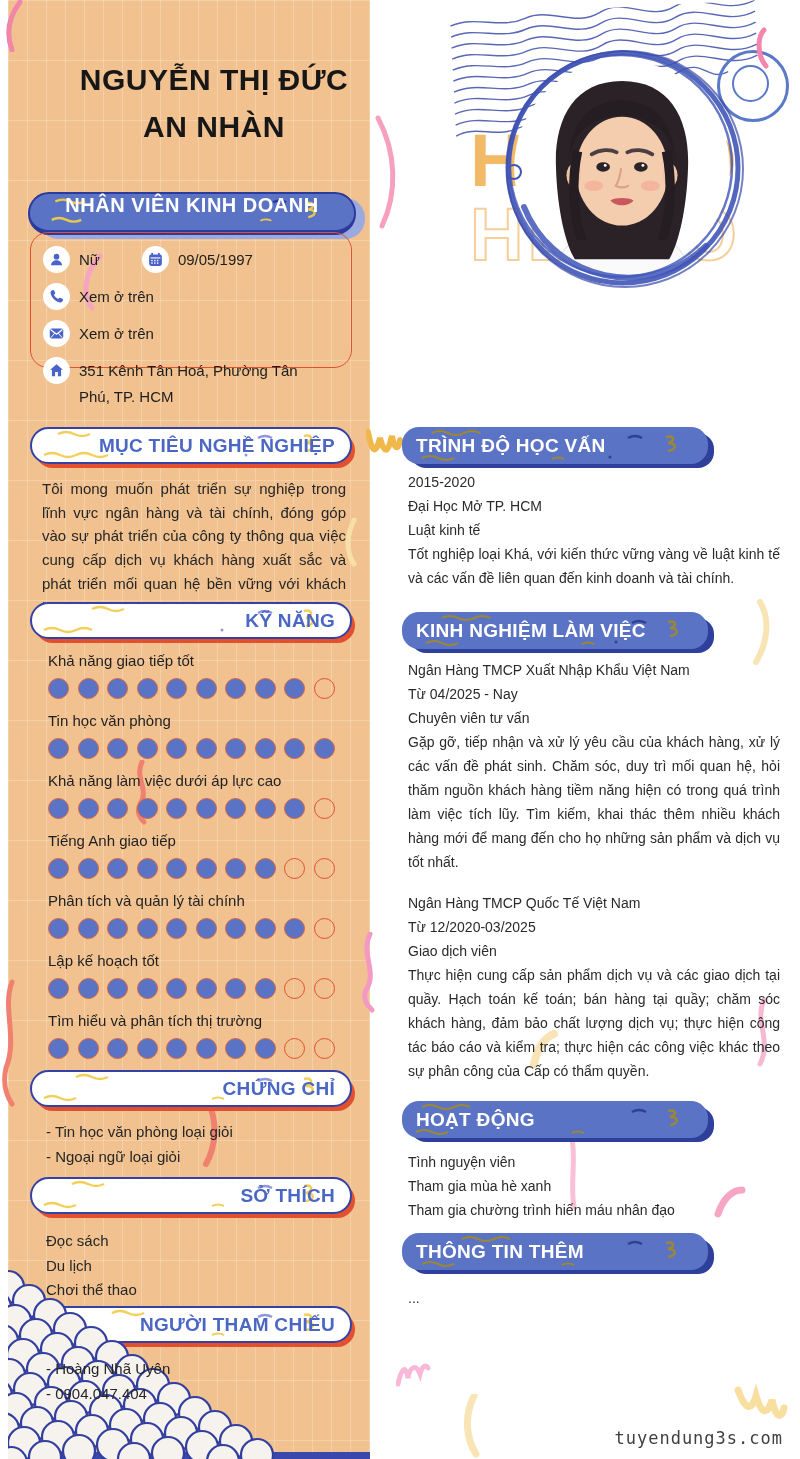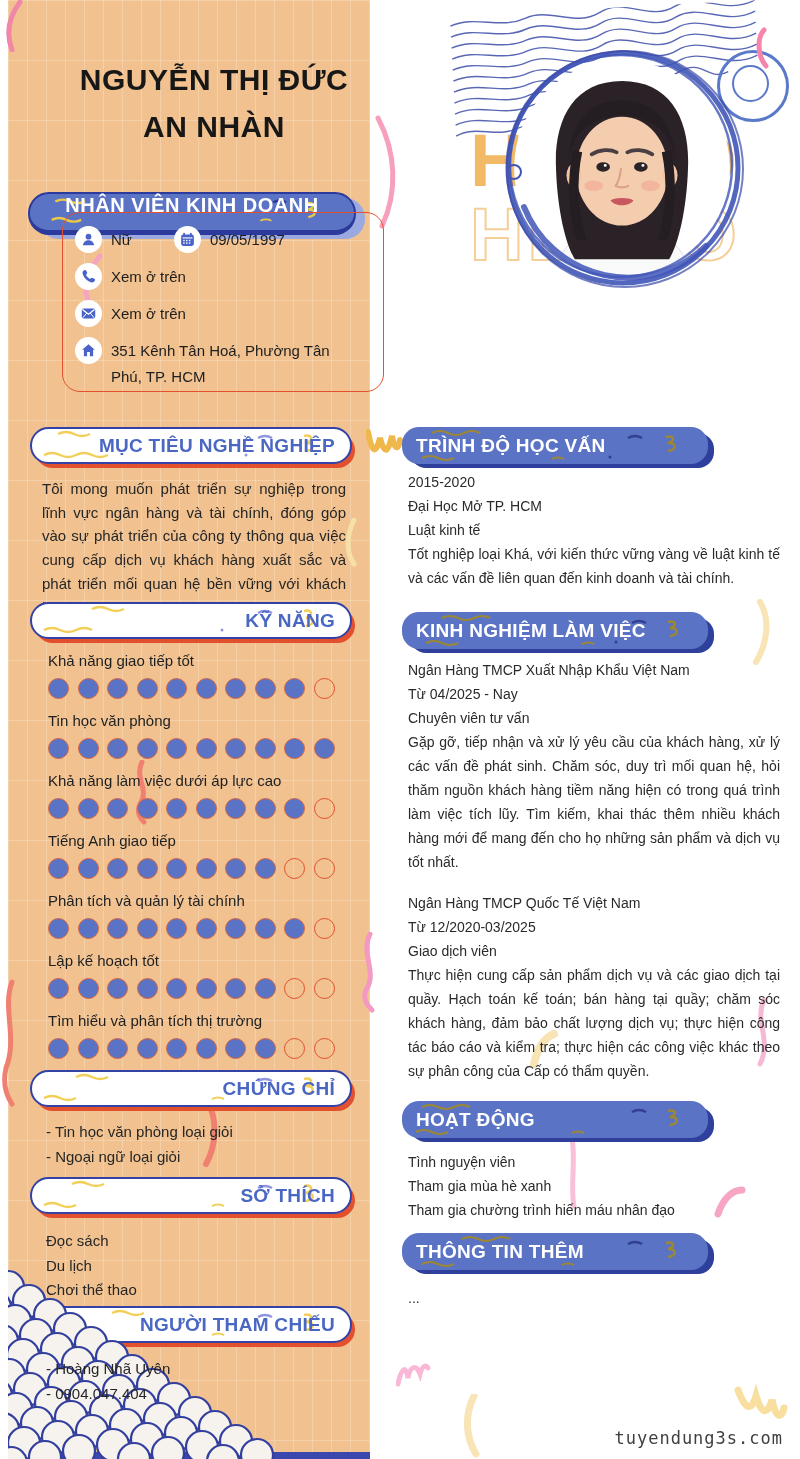--- a/index.html
+++ b/index.html
@@ -13,22 +13,22 @@
          background-size:60px 60px,19px 19px;}
   .bottom-bar{position:absolute;left:8px;top:1452px;width:362px;height:7px;background:#3a47ad;}
   
   .name{position:absolute;left:8px;top:56px;width:412px;text-align:center;
         font-size:30px;line-height:47px;font-weight:bold;color:#171717;letter-spacing:.5px;}
   .job-banner{position:absolute;left:28px;top:153px;width:328px;height:43px;box-sizing:border-box;
         background:#5b73c5;border:2px solid #2c3a9c;border-bottom-width:5px;border-radius:21px;
         box-shadow:10px 5px 0 -1px #9aa9e0;display:flex;align-items:flex-start;justify-content:center;margin-top:39px;}
   .job-banner .t{position:relative;z-index:1;color:#fff;font-weight:bold;font-size:20px;letter-spacing:.5px;}
   
-  .contact{position:absolute;left:30px;top:212px;width:322px;height:180px;box-sizing:border-box;
-        border:1.5px solid #e2502e;border-radius:18px;padding:13px 12px 0 12px;margin-left:32px;}
+  .contact{position:absolute;left:30px;top:232px;width:322px;height:136px;box-sizing:border-box;
+        border:1.5px solid #e2502e;border-radius:18px;padding:13px 12px 0 12px;}
   .crow{display:flex;align-items:flex-start;margin-bottom:10px;}
   .cicon{flex:0 0 27px;width:27px;height:27px;border-radius:50%;background:#fff;
         display:flex;align-items:center;justify-content:center;margin-right:9px;}
   .cicon svg{width:17px;height:17px;}
   .ctext{font-size:15px;line-height:26px;color:#1d1d1d;padding-top:1px;max-width:250px;}
   .cpair{display:flex;align-items:flex-start;}
   
   .pill{position:absolute;left:30px;width:322px;height:37px;box-sizing:border-box;background:#fff;
         border:2px solid #3442a6;border-radius:19px;box-shadow:4px 5px 0 -1px #e2502e;
         display:flex;align-items:center;padding:0 15px;justify-content:flex-end;}

